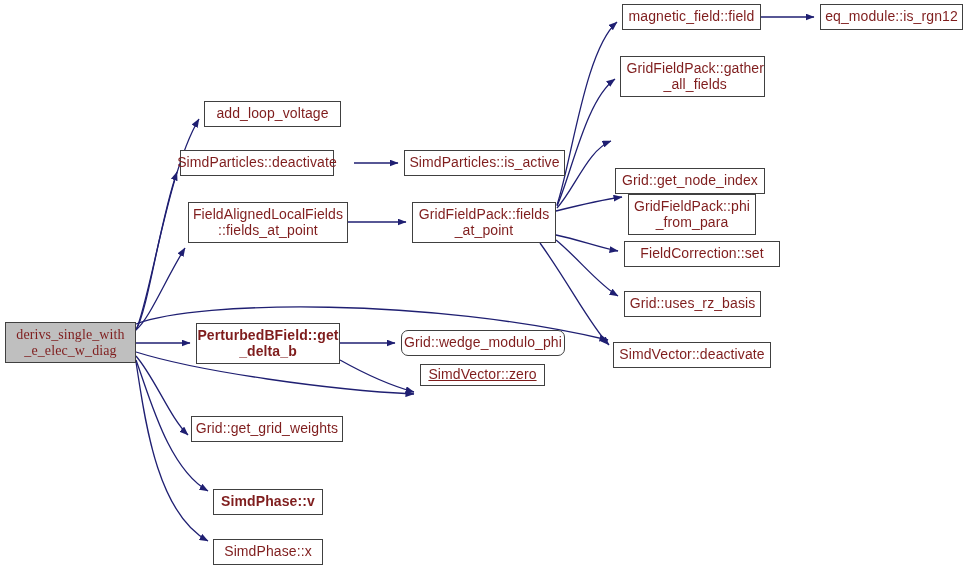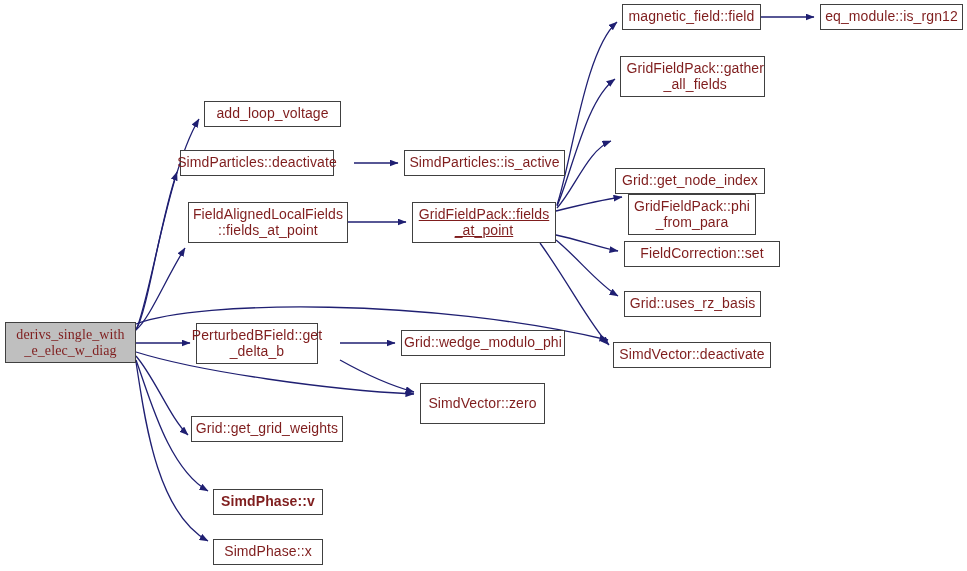--- a/index.html
+++ b/index.html
@@ -80,30 +80,30 @@
         <path d="M761,17 L814,17" fill="none" stroke="#1f1f72" stroke-width="1.3" marker-end="url(#arrowhead)"></path>
       </g>
   </svg>
   <div id="nodes-group">
       <div class="node root" style="left: 5px; top: 322px; width: 131px; height: 41px; font-family: Liberation Serif, serif;"><span class="node-label">derivs_single_with
 _e_elec_w_diag</span></div>
       <div class="node" style="left: 204px; top: 101px; width: 137px; height: 26px;"><span class="node-label">add_loop_voltage</span></div>
       <div class="node" style="left: 180px; top: 150px; width: 154px; height: 26px;"><span class="node-label">SimdParticles::deactivate</span></div>
       <div class="node" style="left: 188px; top: 202px; width: 160px; height: 41px; text-align: center;"><span class="node-label">FieldAlignedLocalFields
 ::fields_at_point</span></div>
-      <div class="node" style="left: 196px; top: 323px; width: 122px; height: 41px;"><span class="node-label">PerturbedBField::get
+      <div class="node" style="left: 196px; top: 323px; width: 144px; height: 41px; font-weight: bold;"><span class="node-label">PerturbedBField::get
 _delta_b</span></div>
       <div class="node" style="left: 191px; top: 416px; width: 152px; height: 26px;"><span class="node-label">Grid::get_grid_weights</span></div>
       <div class="node" style="left: 213px; top: 489px; width: 110px; height: 26px; font-weight: bold;"><span class="node-label">SimdPhase::v</span></div>
       <div class="node" style="left: 213px; top: 539px; width: 110px; height: 26px;"><span class="node-label">SimdPhase::x</span></div>
       <div class="node" style="left: 404px; top: 150px; width: 161px; height: 26px;"><span class="node-label">SimdParticles::is_active</span></div>
-      <div class="node" style="left: 412px; top: 202px; width: 144px; height: 41px; text-decoration: underline;"><span class="node-label">GridFieldPack::fields
+      <div class="node" style="left: 412px; top: 202px; width: 144px; height: 41px;"><span class="node-label">GridFieldPack::fields
 _at_point</span></div>
-      <div class="node" style="left: 401px; top: 330px; width: 164px; height: 26px;"><span class="node-label">Grid::wedge_modulo_phi</span></div>
-      <div class="node" style="left: 420px; top: 383px; width: 125px; height: 41px;"><span class="node-label">SimdVector::zero</span></div>
+      <div class="node" style="left: 401px; top: 330px; width: 164px; height: 26px; border-radius: 7px;"><span class="node-label">Grid::wedge_modulo_phi</span></div>
+      <div class="node" style="left: 420px; top: 364px; width: 125px; height: 22px; text-decoration: underline;"><span class="node-label">SimdVector::zero</span></div>
       <div class="node" style="left: 622px; top: 4px; width: 139px; height: 26px;"><span class="node-label">magnetic_field::field</span></div>
       <div class="node" style="left: 620px; top: 56px; width: 145px; height: 41px; justify-content: flex-end;"><span class="node-label">GridFieldPack::gather
 _all_fields</span></div>
       <div class="node" style="left: 615px; top: 123px; width: 150px; height: 26px; margin-top: 45px;"><span class="node-label">Grid::get_node_index</span></div>
       <div class="node" style="left: 628px; top: 175px; width: 128px; height: 41px; margin-top: 19px;"><span class="node-label">GridFieldPack::phi
 _from_para</span></div>
       <div class="node" style="left: 624px; top: 241px; width: 156px; height: 26px;"><span class="node-label">FieldCorrection::set</span></div>
       <div class="node" style="left: 624px; top: 291px; width: 137px; height: 26px;"><span class="node-label">Grid::uses_rz_basis</span></div>
       <div class="node" style="left: 613px; top: 342px; width: 158px; height: 26px;"><span class="node-label">SimdVector::deactivate</span></div>
       <div class="node" style="left: 820px; top: 4px; width: 143px; height: 26px;"><span class="node-label">eq_module::is_rgn12</span></div>

